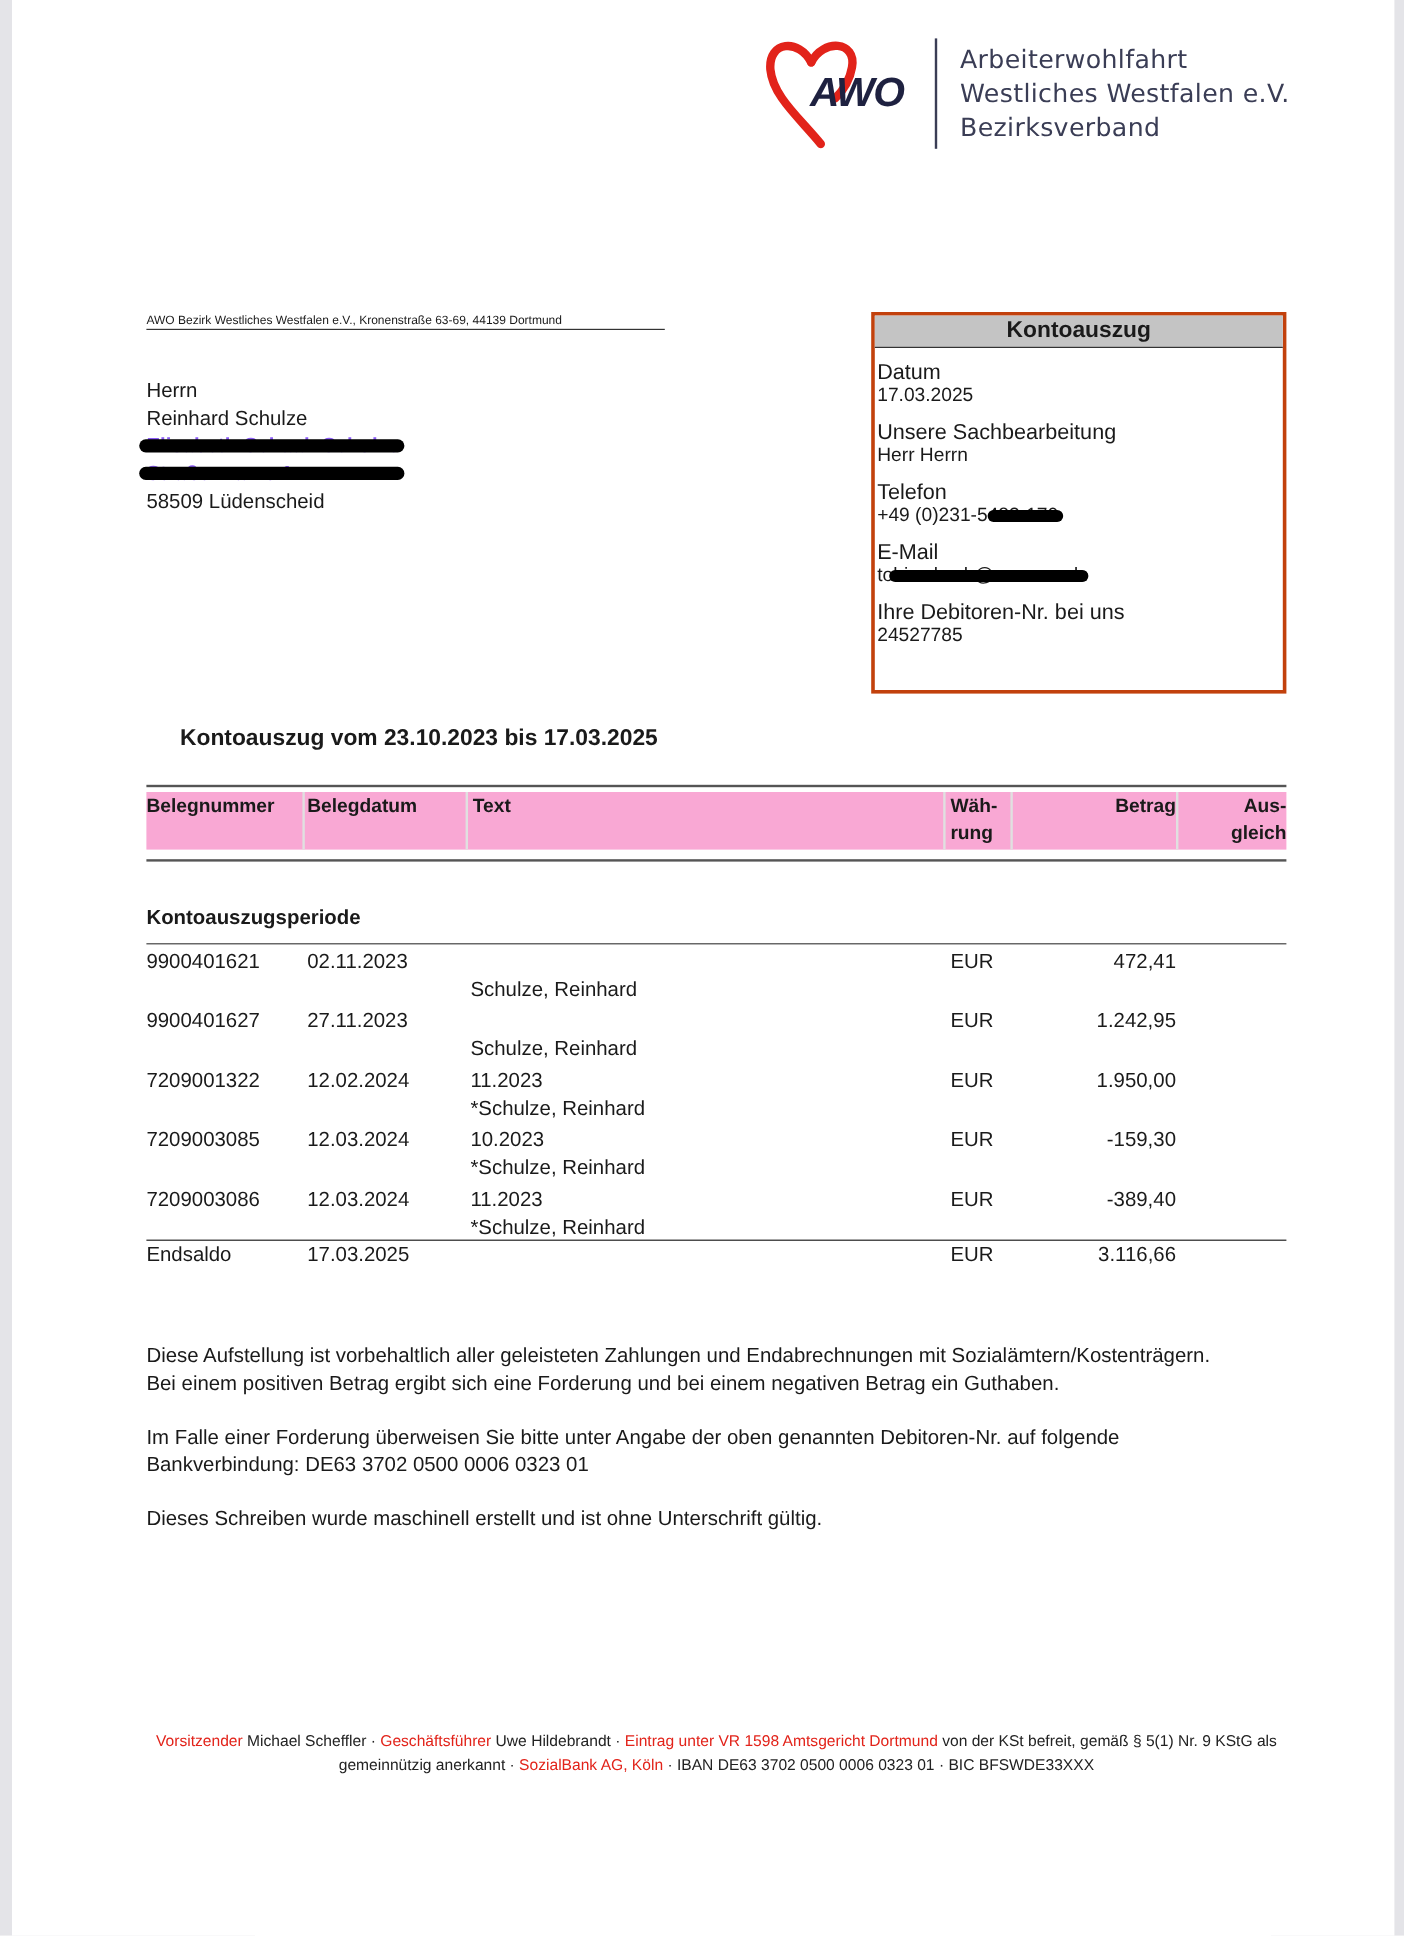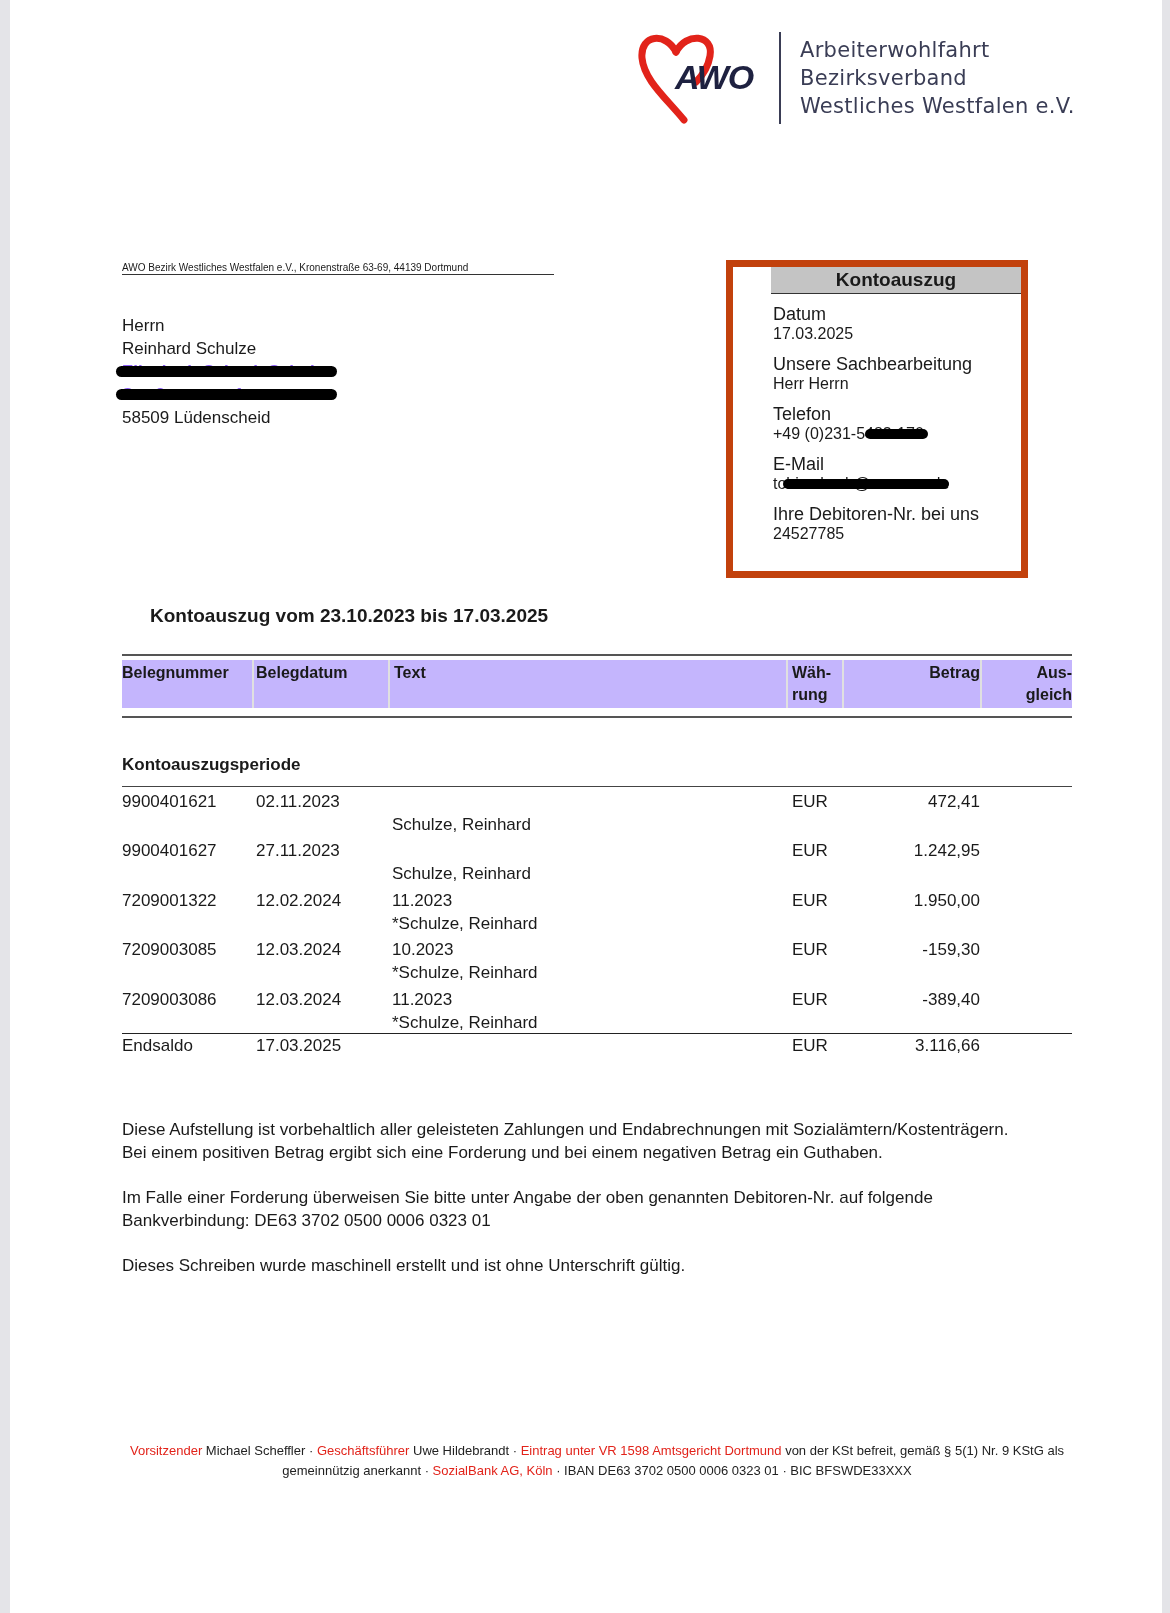--- a/index.html
+++ b/index.html
@@ -35,22 +35,22 @@
   
   .address { position: absolute; left: 112px; top: 314px; font-size: 17px; line-height: 23px; }
   .redacted { position: relative; display: block; color: #8b5cf6; font-weight: bold; }
   .redacted::after {
     content: ""; position: absolute; left: -6px; right: -4px; top: 6px; height: 11px;
     background: #000; border-radius: 8px;
   }
 
   
   .infobox {
-    position: absolute; left: 716px; top: 260px; width: 302px; height: 318px;
-    border: 7px solid #c2410c; box-sizing: border-box; padding-left: 38px;
+    position: absolute; left: 716px; top: 260px; width: 346px; height: 318px;
+    border: 3px solid #c2410c; box-sizing: border-box;
   }
   .infobox-head {
     background: #c4c4c4; border-bottom: 1px solid #333; height: 26px; line-height: 26px;
     text-align: center; font-size: 19px; font-weight: bold;
   }
   .info-item { margin: 10px 0 0 2px; }
   .info-label { font-size: 18px; line-height: 20px; }
   .info-value { font-size: 16px; line-height: 20px; position: relative; display: inline-block; }
   .info-value.red::after {
     content: ""; position: absolute; top: 5px; height: 10px; background: #000; border-radius: 6px;
@@ -58,21 +58,21 @@
   .info-value.phone::after { left: 92px; right: -4px; }
   .info-value.mail::after { left: 10px; right: 0; }
 
   
   .period { position: absolute; left: 140px; top: 605px; font-size: 19px; font-weight: bold; }
 
   
   .tbl { position: absolute; left: 112px; top: 654px; width: 950px; }
   .tbl-topline { height: 2px; background: #555; }
   .tbl-head {
-    position: relative; height: 48px; margin-top: 4px; background: #c4b5fd; font-size: 16px; font-weight: bold;
+    position: relative; height: 48px; margin-top: 4px; background: #f9a8d4; font-size: 16px; font-weight: bold;
   }
   .tbl-head .hc { position: absolute; top: 2px; line-height: 22px; }
   .tbl-head .sep { position: absolute; top: 0; bottom: 0; width: 2px; background: #e0e0e0; }
   .tbl-bottomline { height: 2px; background: #555; margin-top: 8px; }
 
   .section-title { position: absolute; left: 112px; top: 755px; font-size: 17px; font-weight: bold; }
   .section-line { position: absolute; left: 112px; top: 786px; width: 950px; height: 1px; background: #444; }
 
   .row { position: absolute; left: 112px; width: 950px; height: 48px; font-size: 17px; }
   .row .c { position: absolute; top: 0; line-height: 23px; white-space: nowrap; }
@@ -97,22 +97,22 @@
 <div class="page">
 
   <svg class="logo-heart" viewBox="0 0 80 94">
     <path d="M40 22 C 30 2, 4 4, 6 28 C 8 50, 30 68, 48 90" fill="none" stroke="#e2231a" stroke-width="7" stroke-linecap="round"></path>
     <path d="M40 22 C 50 2, 78 4, 74 26 C 72 38, 66 46, 60 52" fill="none" stroke="#e2231a" stroke-width="7" stroke-linecap="round"></path>
   </svg>
   <div class="logo-awo">AWO</div>
   <div class="logo-divider"></div>
   <div class="logo-text">
     <div>Arbeiterwohlfahrt</div>
+    <div>Westliches Westfalen e.V.</div>
     <div>Bezirksverband</div>
-    <div>Westliches Westfalen e.V.</div>
   </div>
 
   <div class="sender-line">AWO Bezirk Westliches Westfalen e.V., Kronenstraße 63-69, 44139 Dortmund</div>
 
   <div class="address">
     <div>Herrn</div>
     <div>Reinhard Schulze</div>
     <div class="redacted">Elisabeth-Schaak-Schulze</div>
     <div class="redacted">Straßenname 1</div>
     <div>58509 Lüdenscheid</div>

